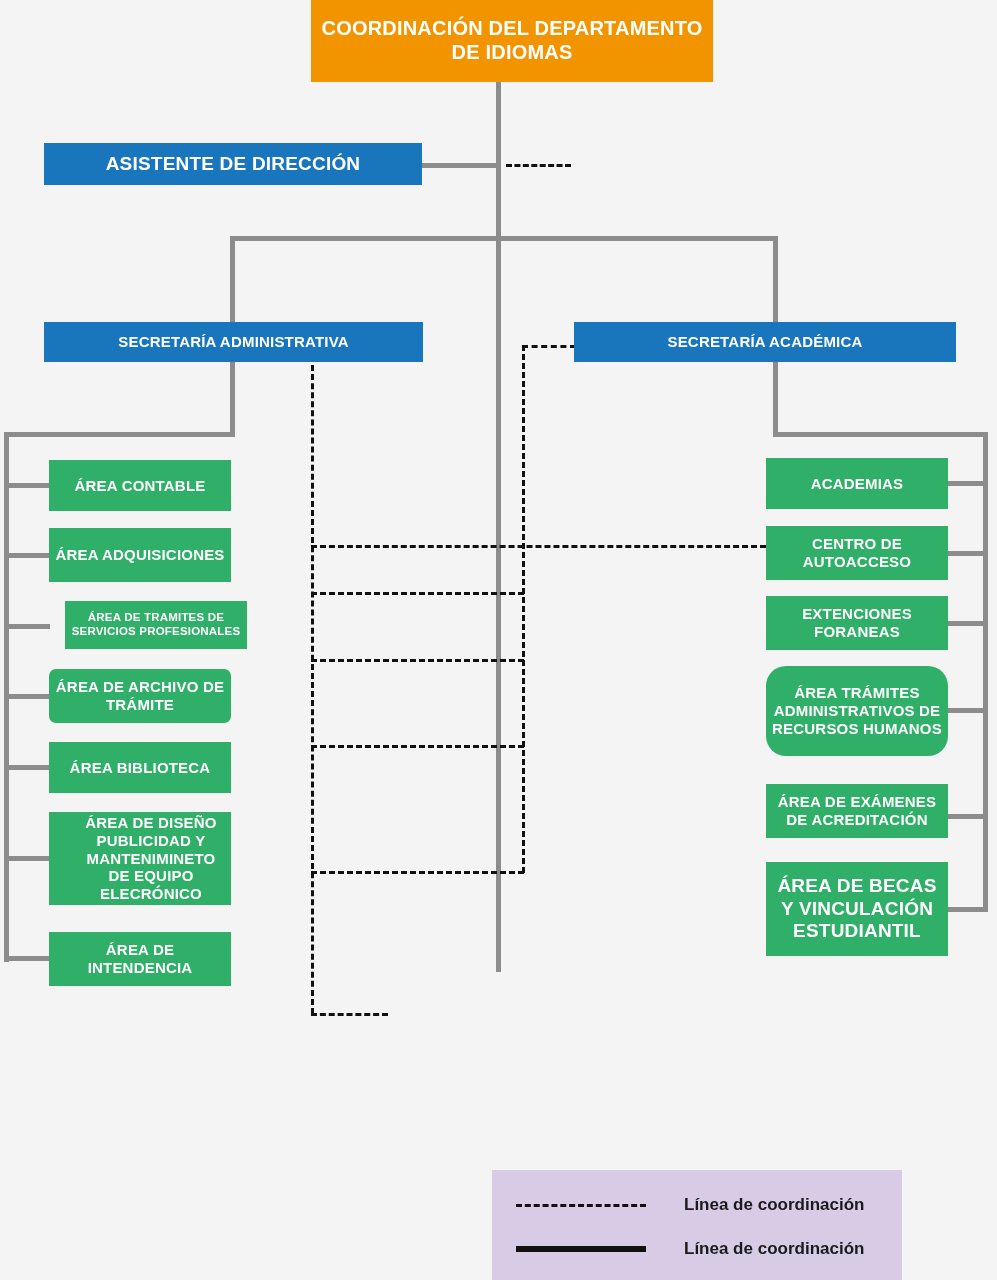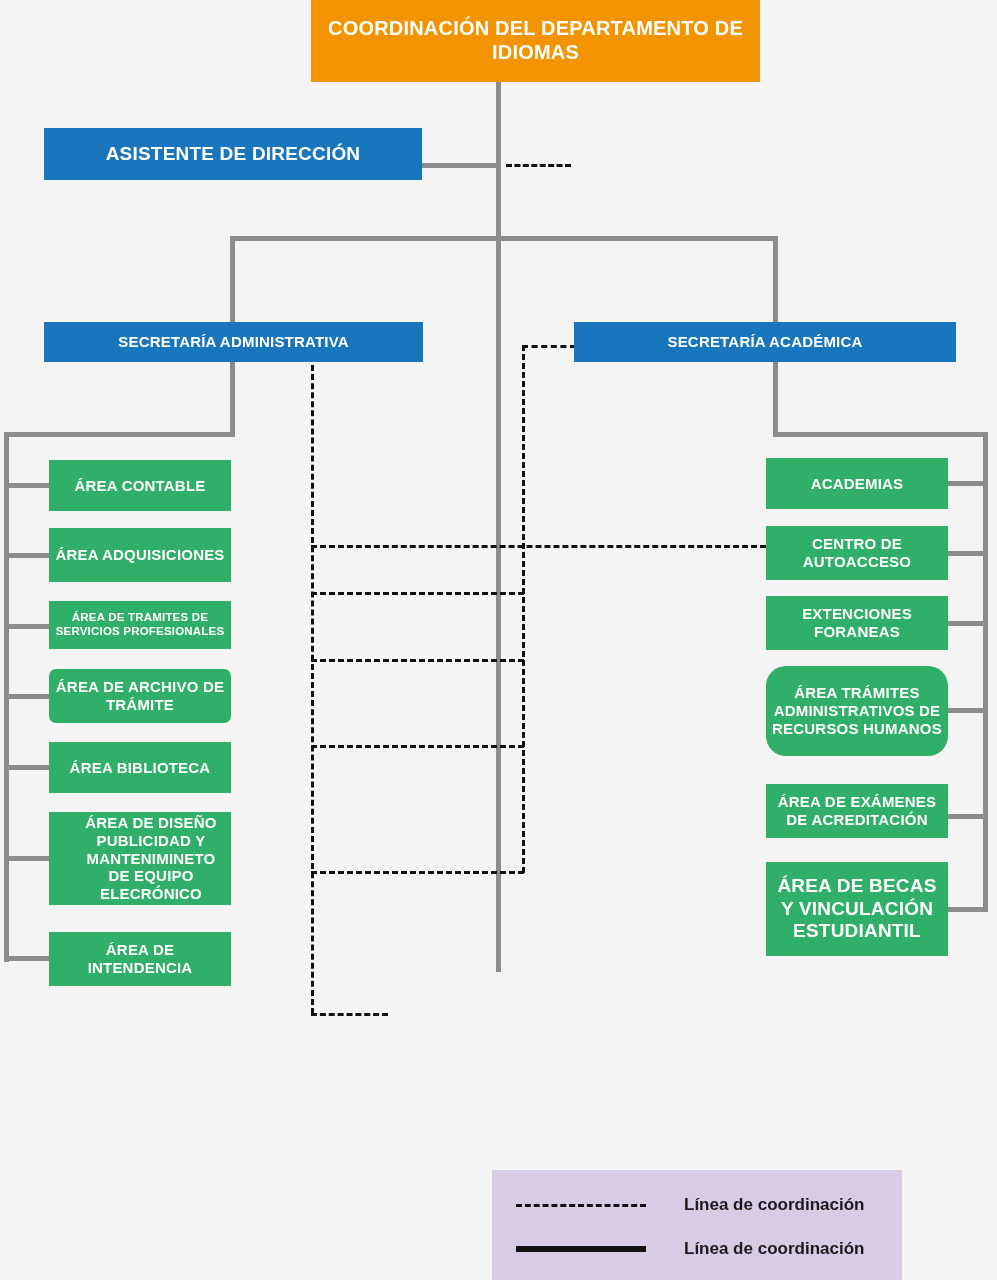--- a/index.html
+++ b/index.html
@@ -55,21 +55,21 @@
   .n-orange { background: #f29400; }
   .n-blue   { background: #1a76bc; }
   .n-teal   { background: #17a69a; border: 3px dashed #111111; }
   .n-green  { background: #2faf68; }
   .n-lblue  { background: #94cde0; }
 
   .t-root { font-size: 20px; }
   .t-l1   { font-size: 19px; }
   .t-l2   { font-size: 15px; }
   .t-leaf { font-size: 15px; }
-  .t-small{ font-size: 11.5px; }
+  .t-small{ font-size: 11.5px; margin-left: 16px; }
   .t-ctrl { font-size: 17px; }
 
   
   #legend-panel {
     position: absolute;
     left: 492px;
     top: 1170px;
     width: 410px;
     height: 110px;
     background: #d7cbe6;
@@ -146,23 +146,23 @@
   <div class="dot-v" style="left:311px; top:356px; height:658px;"></div>
 
   <div class="dot-h" style="left:311px; top:545px; width:455px;"></div>
   <div class="dot-h" style="left:311px; top:592px; width:213px;"></div>
   <div class="dot-h" style="left:311px; top:659px; width:213px;"></div>
   <div class="dot-h" style="left:311px; top:745px; width:213px;"></div>
   <div class="dot-h" style="left:311px; top:871px; width:213px;"></div>
 
   <div class="dot-h" style="left:311px; top:1013px; width:77px;"></div>
 
-  <div class="node n-orange t-root" style="left:311px; top:0px; width:449px; height:82px;">COORDINACIÓN DEL DEPARTAMENTO DE IDIOMAS</div>
-
-  <div class="node n-blue t-l1" style="left:44px; top:128px; width:378px; height:52px;">ASISTENTE DE DIRECCIÓN</div>
+  <div class="node n-orange t-root" style="left:311px; top:0px; width:402px; height:82px;">COORDINACIÓN DEL DEPARTAMENTO DE IDIOMAS</div>
+
+  <div class="node n-blue t-l1" style="left:44px; top:143px; width:378px; height:42px;">ASISTENTE DE DIRECCIÓN</div>
 
 
   <div class="node n-blue t-l2" style="left:44px; top:322px; width:379px; height:40px;">SECRETARÍA ADMINISTRATIVA</div>
 
   <div class="node n-blue t-l2" style="left:574px; top:322px; width:382px; height:40px;">SECRETARÍA ACADÉMICA</div>
 
   <div class="node n-green t-leaf" style="left:49px; top:460px; width:182px; height:51px;">ÁREA CONTABLE</div>
 
   <div class="node n-green t-leaf" style="left:49px; top:528px; width:182px; height:54px;">ÁREA ADQUISICIONES</div>
 

